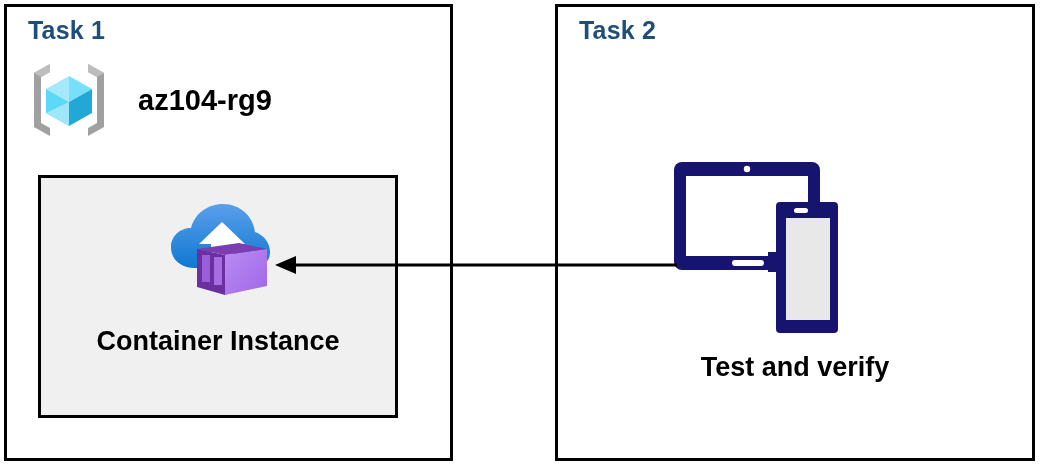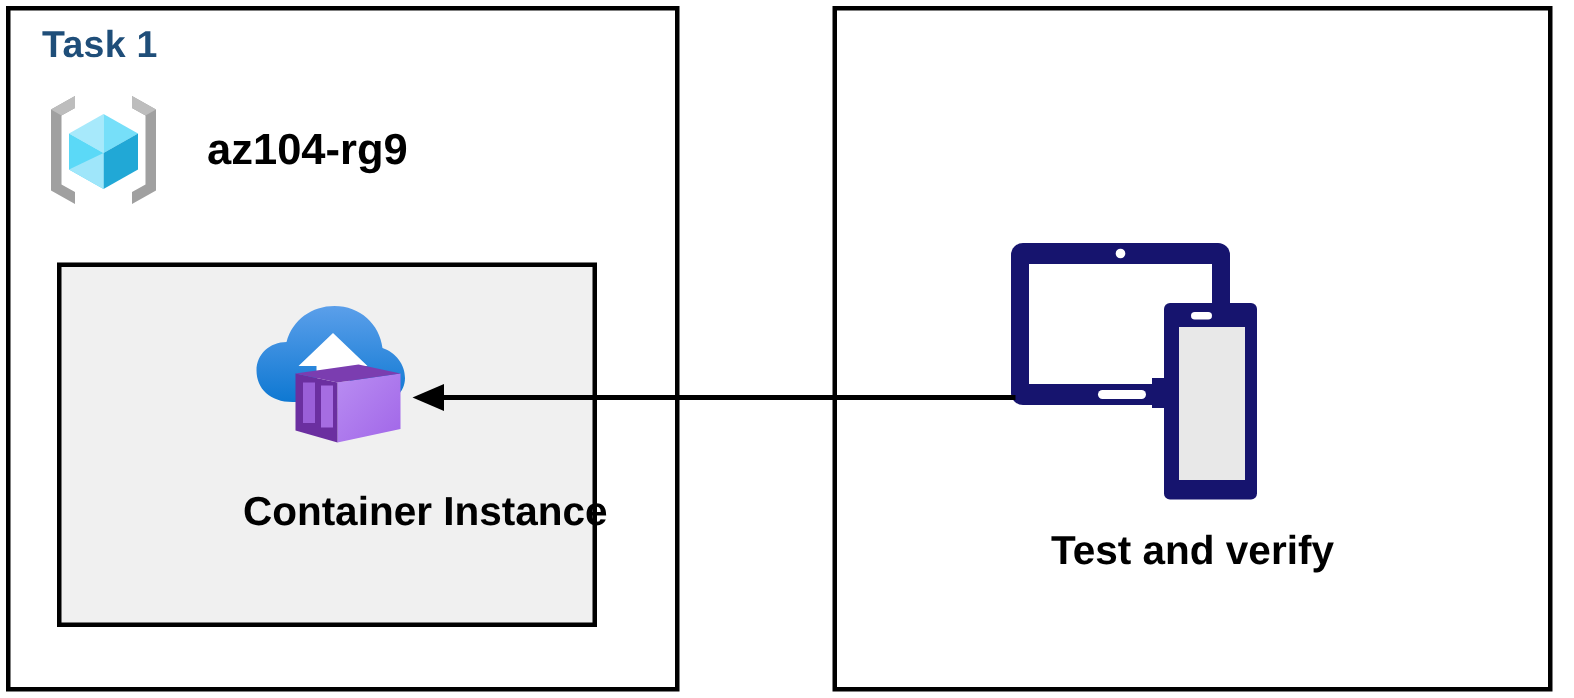--- a/index.html
+++ b/index.html
@@ -82,24 +82,24 @@
   #ci-icon {
     position: absolute;
     left: 128px;
     top: 22px;
     width: 104px;
     height: 100px;
     display: block;
   }
   #ci-label {
     position: absolute;
-    left: 10px;
+    left: 0;
     top: 148px;
     width: 100%;
-    text-align: right;
+    text-align: center;
     font-size: 27px;
     font-weight: bold;
     color: #000000;
     white-space: nowrap;
   }
 
   
   #flow-arrow {
     position: absolute;
     left: 275px;
@@ -199,20 +199,21 @@
 
         <path d="M28 49 L70 43 L98 49 L56 55 Z" fill="#7B3DB0"></path>
       </svg>
     </span>
     <div id="ci-label">Container Instance</div>
   </div>
 
   
   <div class="panel" id="panel-task2"></div>
 
+  <div class="panel-title" id="task2-title">Task 2</div>
 
   <span>
     <svg id="devices-icon" viewBox="0 0 200 175" xmlns="http://www.w3.org/2000/svg">
 
       <rect x="2" y="2" width="146" height="108" rx="8" ry="8" fill="#16146E"></rect>
 
       <rect x="14" y="16" width="122" height="80" fill="#FFFFFF"></rect>
 
       <circle cx="75" cy="9" r="3.2" fill="#FFFFFF"></circle>
 

